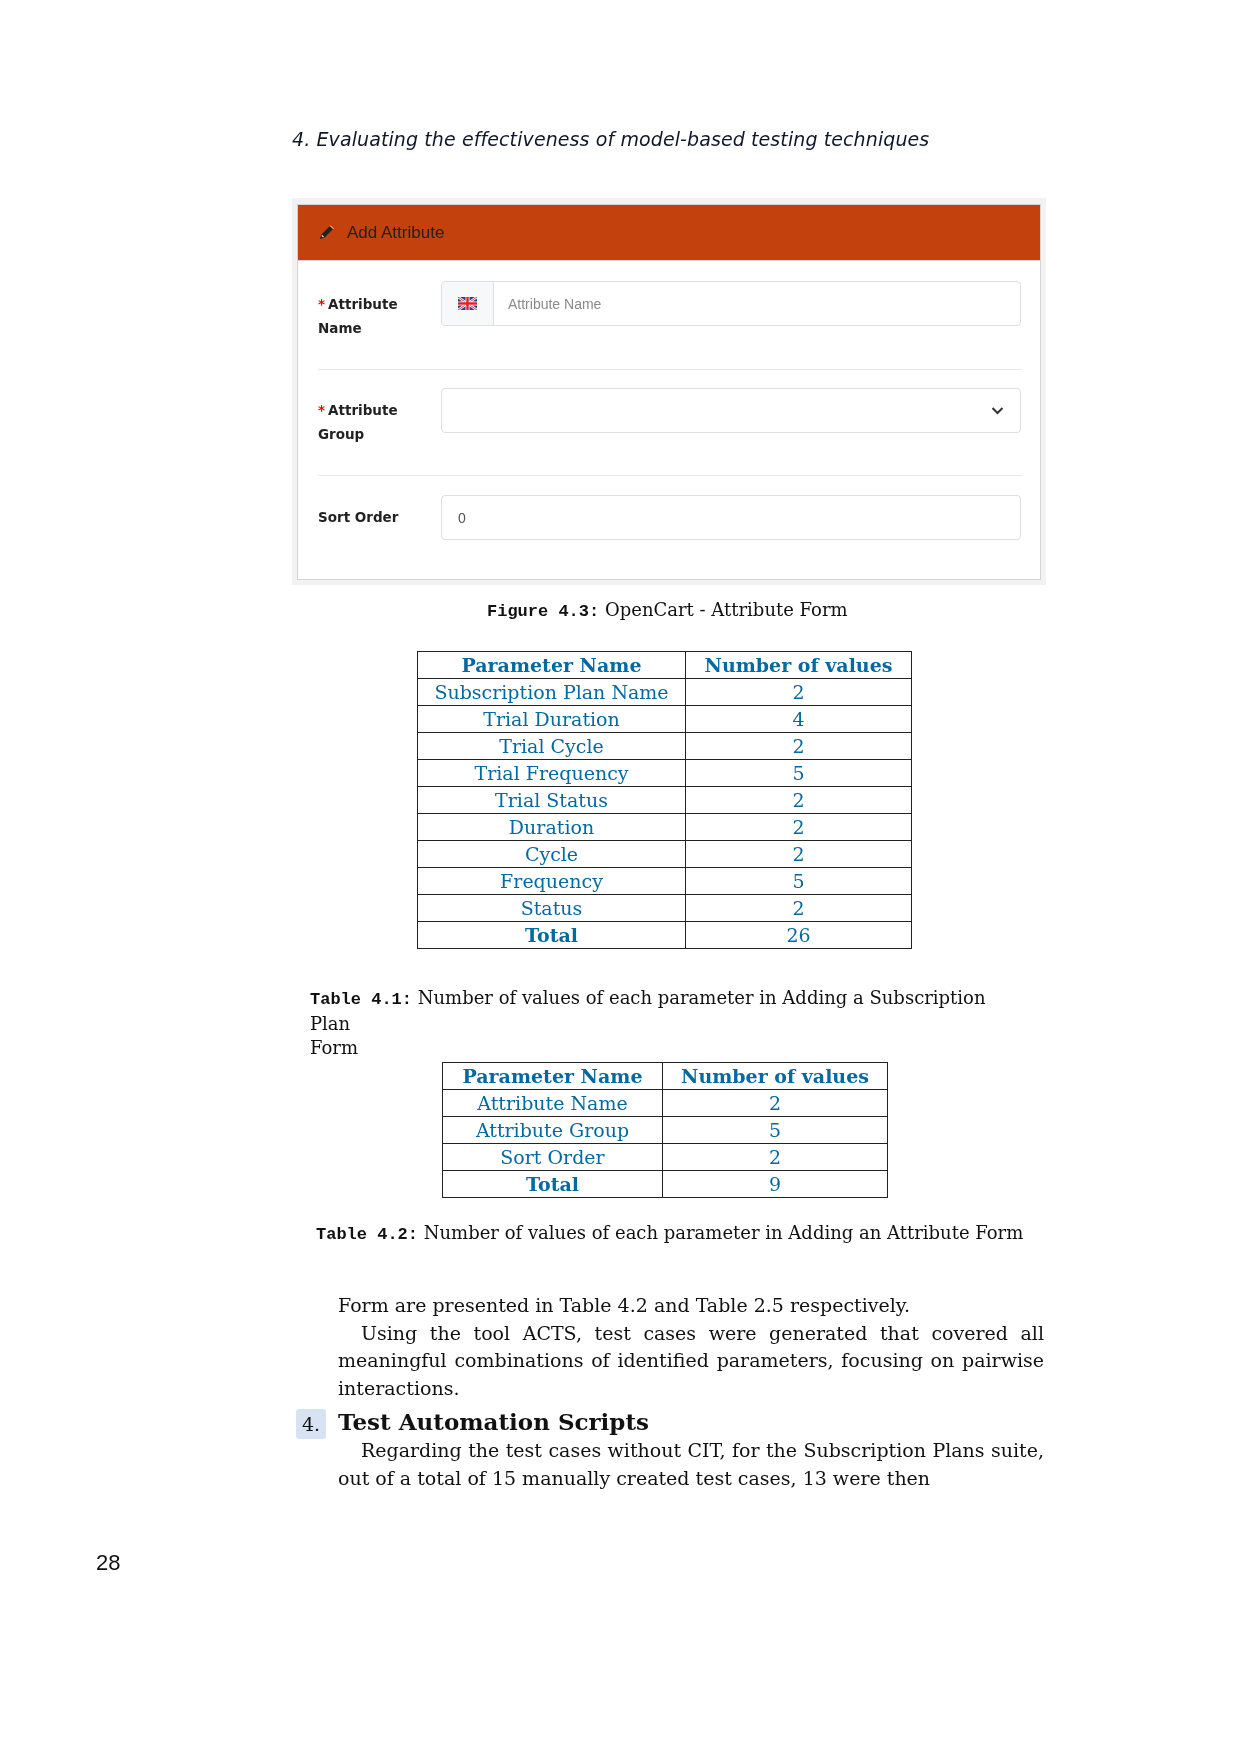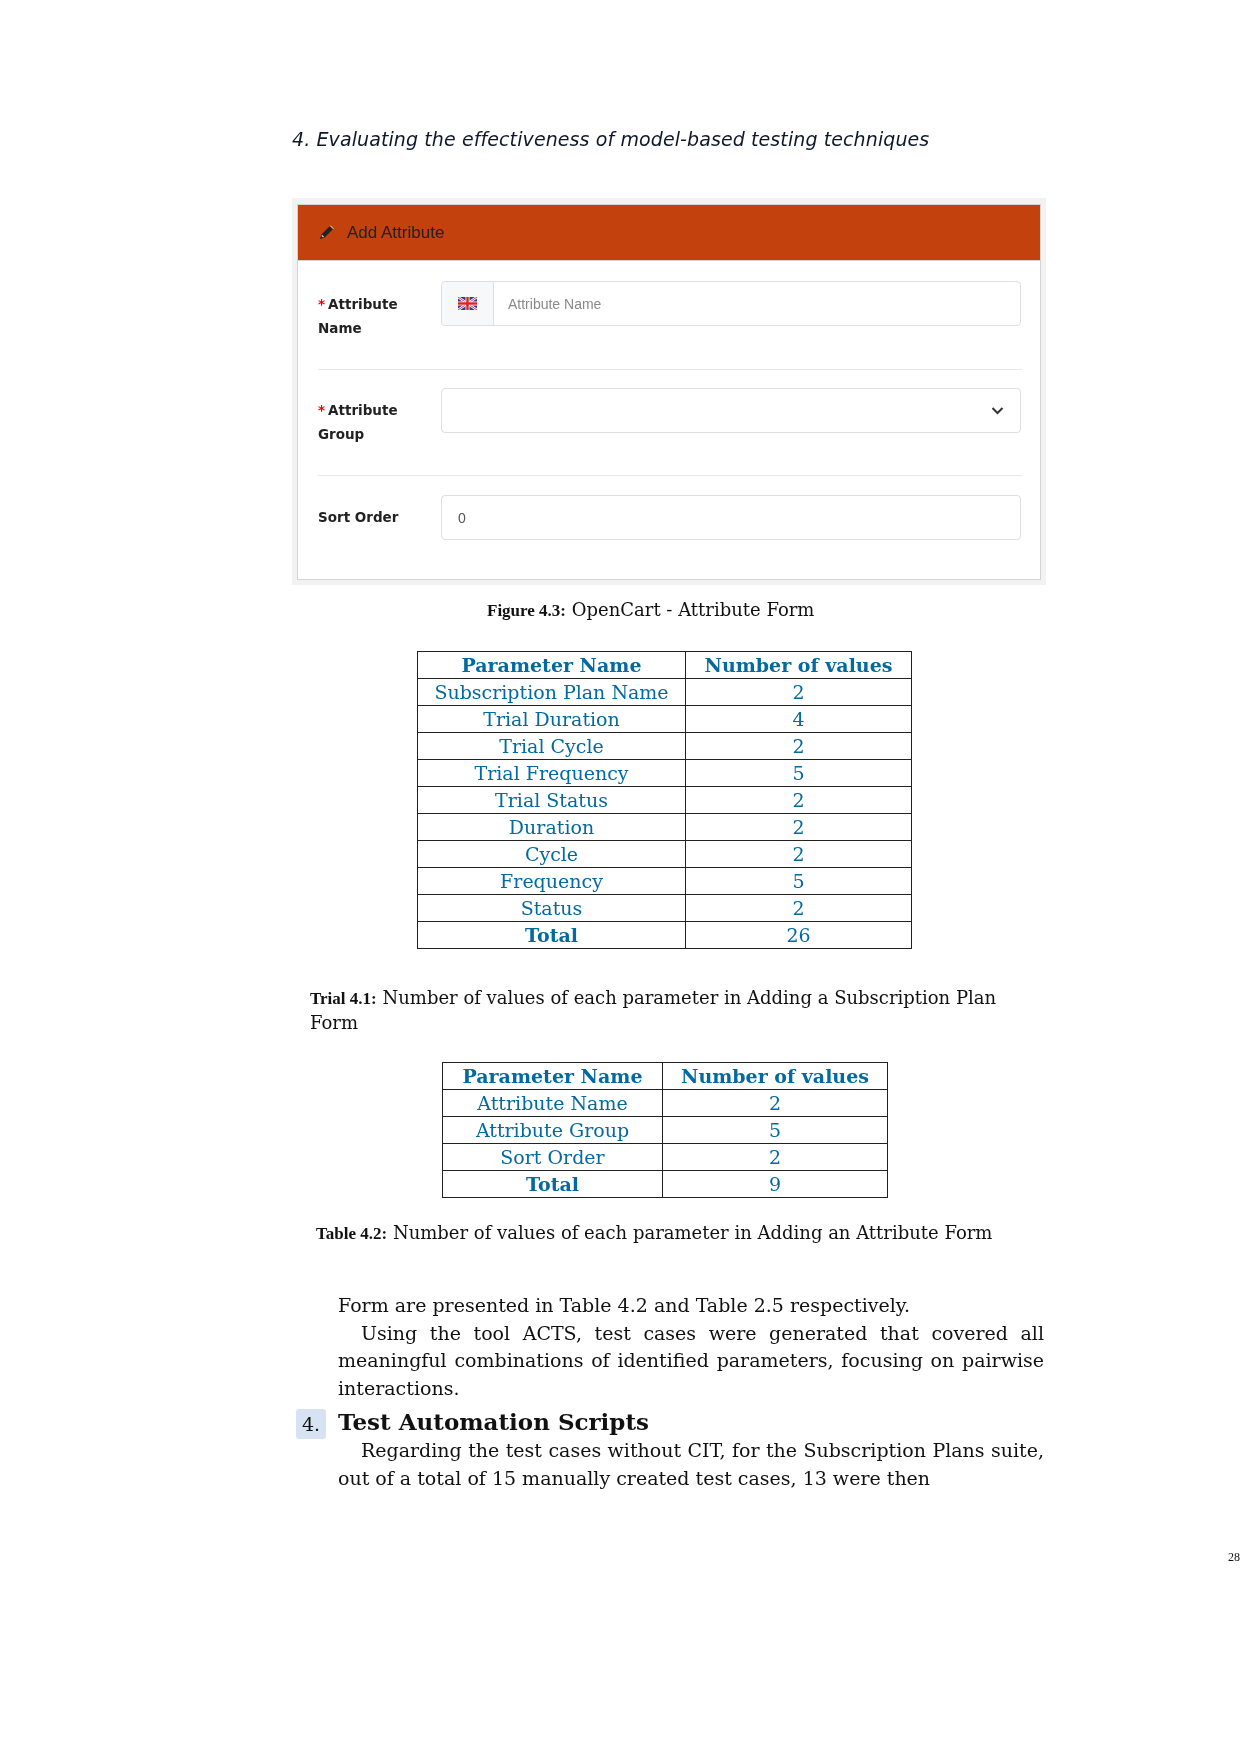--- a/index.html
+++ b/index.html
@@ -22,32 +22,32 @@
   .lbl .req { color:#e00; margin-right:3px; }
   .inp { background:#fff; border:1px solid #dcdfe3; border-radius:4px; box-sizing:border-box;
          font-family:"Liberation Sans", sans-serif; font-size:14px; color:#555; }
   .addon { position:absolute; left:0; top:0; bottom:0; width:51px; background:#f7f8f9; border-right:1px solid #dcdfe3; border-radius:4px 0 0 4px;
            display:flex; align-items:center; justify-content:center; }
   .ph { position:absolute; left:66px; top:0; bottom:0; display:flex; align-items:center; color:#8a8a8a; font-size:14px; }
   .divider { height:1px; background:#e8e8e8; }
   .chev { position:absolute; right:16px; top:50%; margin-top:-5px; }
 
   .caption { font-family:"DejaVu Serif", serif; font-size:18px; color:#111; white-space:nowrap; }
-  .caption b { font-family:Liberation Serif, serif; font-weight:bold; font-size:17px; }
+  .caption b { font-family:Liberation Mono, monospace; font-weight:bold; font-size:17px; }
 
   table.t { position:absolute; border-collapse:collapse; font-family:"DejaVu Serif", serif; font-size:19px; color:#0369a1; }
   table.t td, table.t th { border:1.5px solid #222; text-align:center; padding:0 10px; height:26px; line-height:26px; white-space:nowrap; }
   table.t th { font-weight:bold; }
   table.t td.b { font-weight:bold; }
 
   .para { font-family:"DejaVu Serif", serif; font-size:19px; line-height:27.5px; color:#111; text-align:justify; }
   .sec-num { left:296px; top:1409px; width:30px; height:30px; background:#d7e3f3; border-radius:3px;
              font-family:"DejaVu Serif", serif; font-size:19px; display:flex; align-items:center; justify-content:center; }
   .sec-title { left:338px; top:1408px; font-family:"DejaVu Serif", serif; font-weight:bold; font-size:23px; }
-  .page-num { left:0; width:1240px; top:1550px; text-align:right; font-size:12px; font-family:Liberation Serif, serif; padding-left:96px; box-sizing:border-box; }
+  .page-num { left:0; width:1240px; top:1550px; text-align:left; font-size:22px; font-family:Liberation Sans, sans-serif; padding-left:96px; box-sizing:border-box; }
 </style>
 </head>
 <body>
 
 <div class="abs run-head">4. Evaluating the effectiveness of model-based testing techniques</div>
 <div class="abs dots">
   
 </div>
 
 <div class="abs fig-frame"></div>
@@ -151,21 +151,21 @@
         <td>2</td>
       </tr>
   <tr>
         <td class="b">Total</td>
         <td>26</td>
       </tr>
 </tbody>
   </table>
 
 <div class="abs caption" style="left:310px; top:986px; width:720px; white-space:normal; line-height:24px;">
-  <b>Trial 4.1:</b>
+  <b>Table 4.1:</b>
   <span>Number of values of each parameter in Adding a Subscription Plan</span><br>
   <span>Form</span>
 </div>
 
 <table class="t" style="left:442px; top:1062px; width:446px;">
   <colgroup>
       <col style="width:220px">
       <col>
     </colgroup>
   <tbody>

